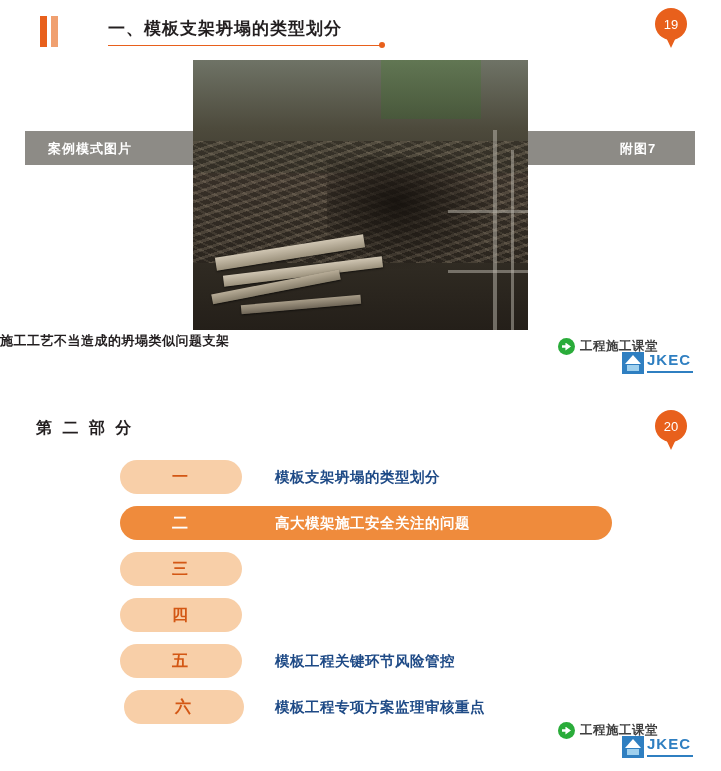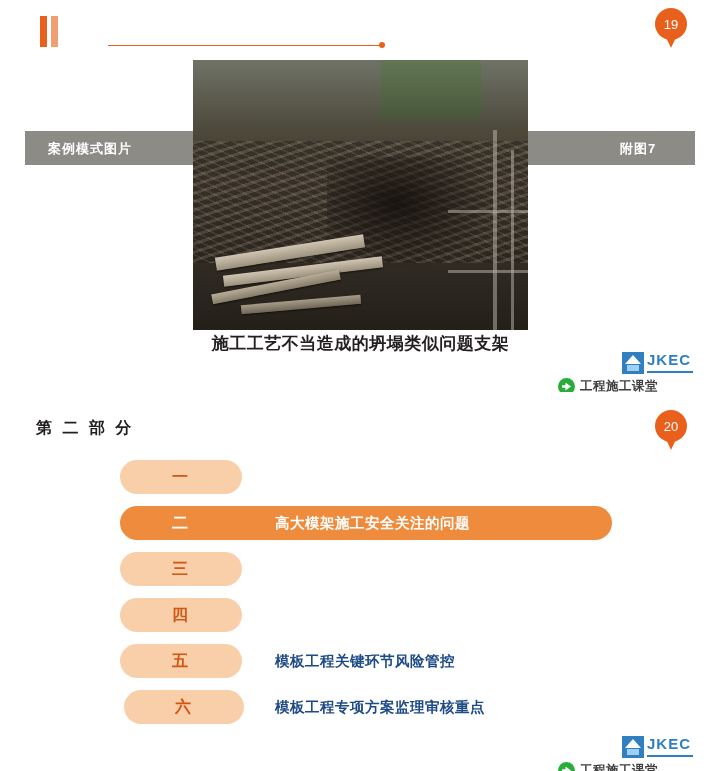--- a/index.html
+++ b/index.html
@@ -164,35 +164,34 @@
     position: absolute;
     left: 40%; top: 36%;
     width: 52%; height: 42%;
     background: radial-gradient(ellipse at 40% 40%, rgba(20,16,12,.9), rgba(20,16,12,0) 70%);
   }
 
   .s1-caption {
     position: absolute;
     left: 0; top: 332px;
     width: 721px;
-    text-align: center;
-    font-size: 17px;
+    text-align: left;
+    font-size: 13px;
     font-weight: bold;
     color: #231f20;
     letter-spacing: .5px;
     font-family: Liberation Mono, monospace;
   }
 
   
   .wm {
     position: absolute;
     display: flex;
     align-items: center;
     gap: 5px;
-    margin-top: 40px;
   }
   .wm .wm-circle {
     width: 17px; height: 17px;
     border-radius: 50%;
     background: #2aac3a;
     position: relative;
     flex: none;
   }
   .wm .wm-circle:after {
     content: "";
@@ -323,20 +322,21 @@
 </head>
 <body>
 
 <div class="slide1">
 
   <div class="s1-title-bars">
     <i class="b1"></i>
     <i class="b2"></i>
   </div>
 
+  <div class="s1-title">一、模板支架坍塌的类型划分</div>
   <div class="s1-title-underline"></div>
   <div class="s1-title-dot"></div>
 
   <div class="pin p19">
     <div class="tail"></div>
     <div class="circle">19</div>
   </div>
 
   <div class="s1-bar left"></div>
   <div class="s1-bar right"></div>
@@ -378,20 +378,21 @@
 
   <div class="pin p20" style="top:18px;left:655px;">
     <div class="tail"></div>
     <div class="circle">20</div>
   </div>
 
   <div class="agenda">
 
     <div class="agenda-row r1">
       <div class="num-chip">一</div>
+      <div class="agenda-label">模板支架坍塌的类型划分</div>
     </div>
 
     <div class="agenda-row r2 active">
       <div class="row-pill"></div>
       <div class="num-chip">二</div>
       <div class="agenda-label">高大模架施工安全关注的问题</div>
     </div>
 
     <div class="agenda-row r3">
       <div class="num-chip">三</div>

